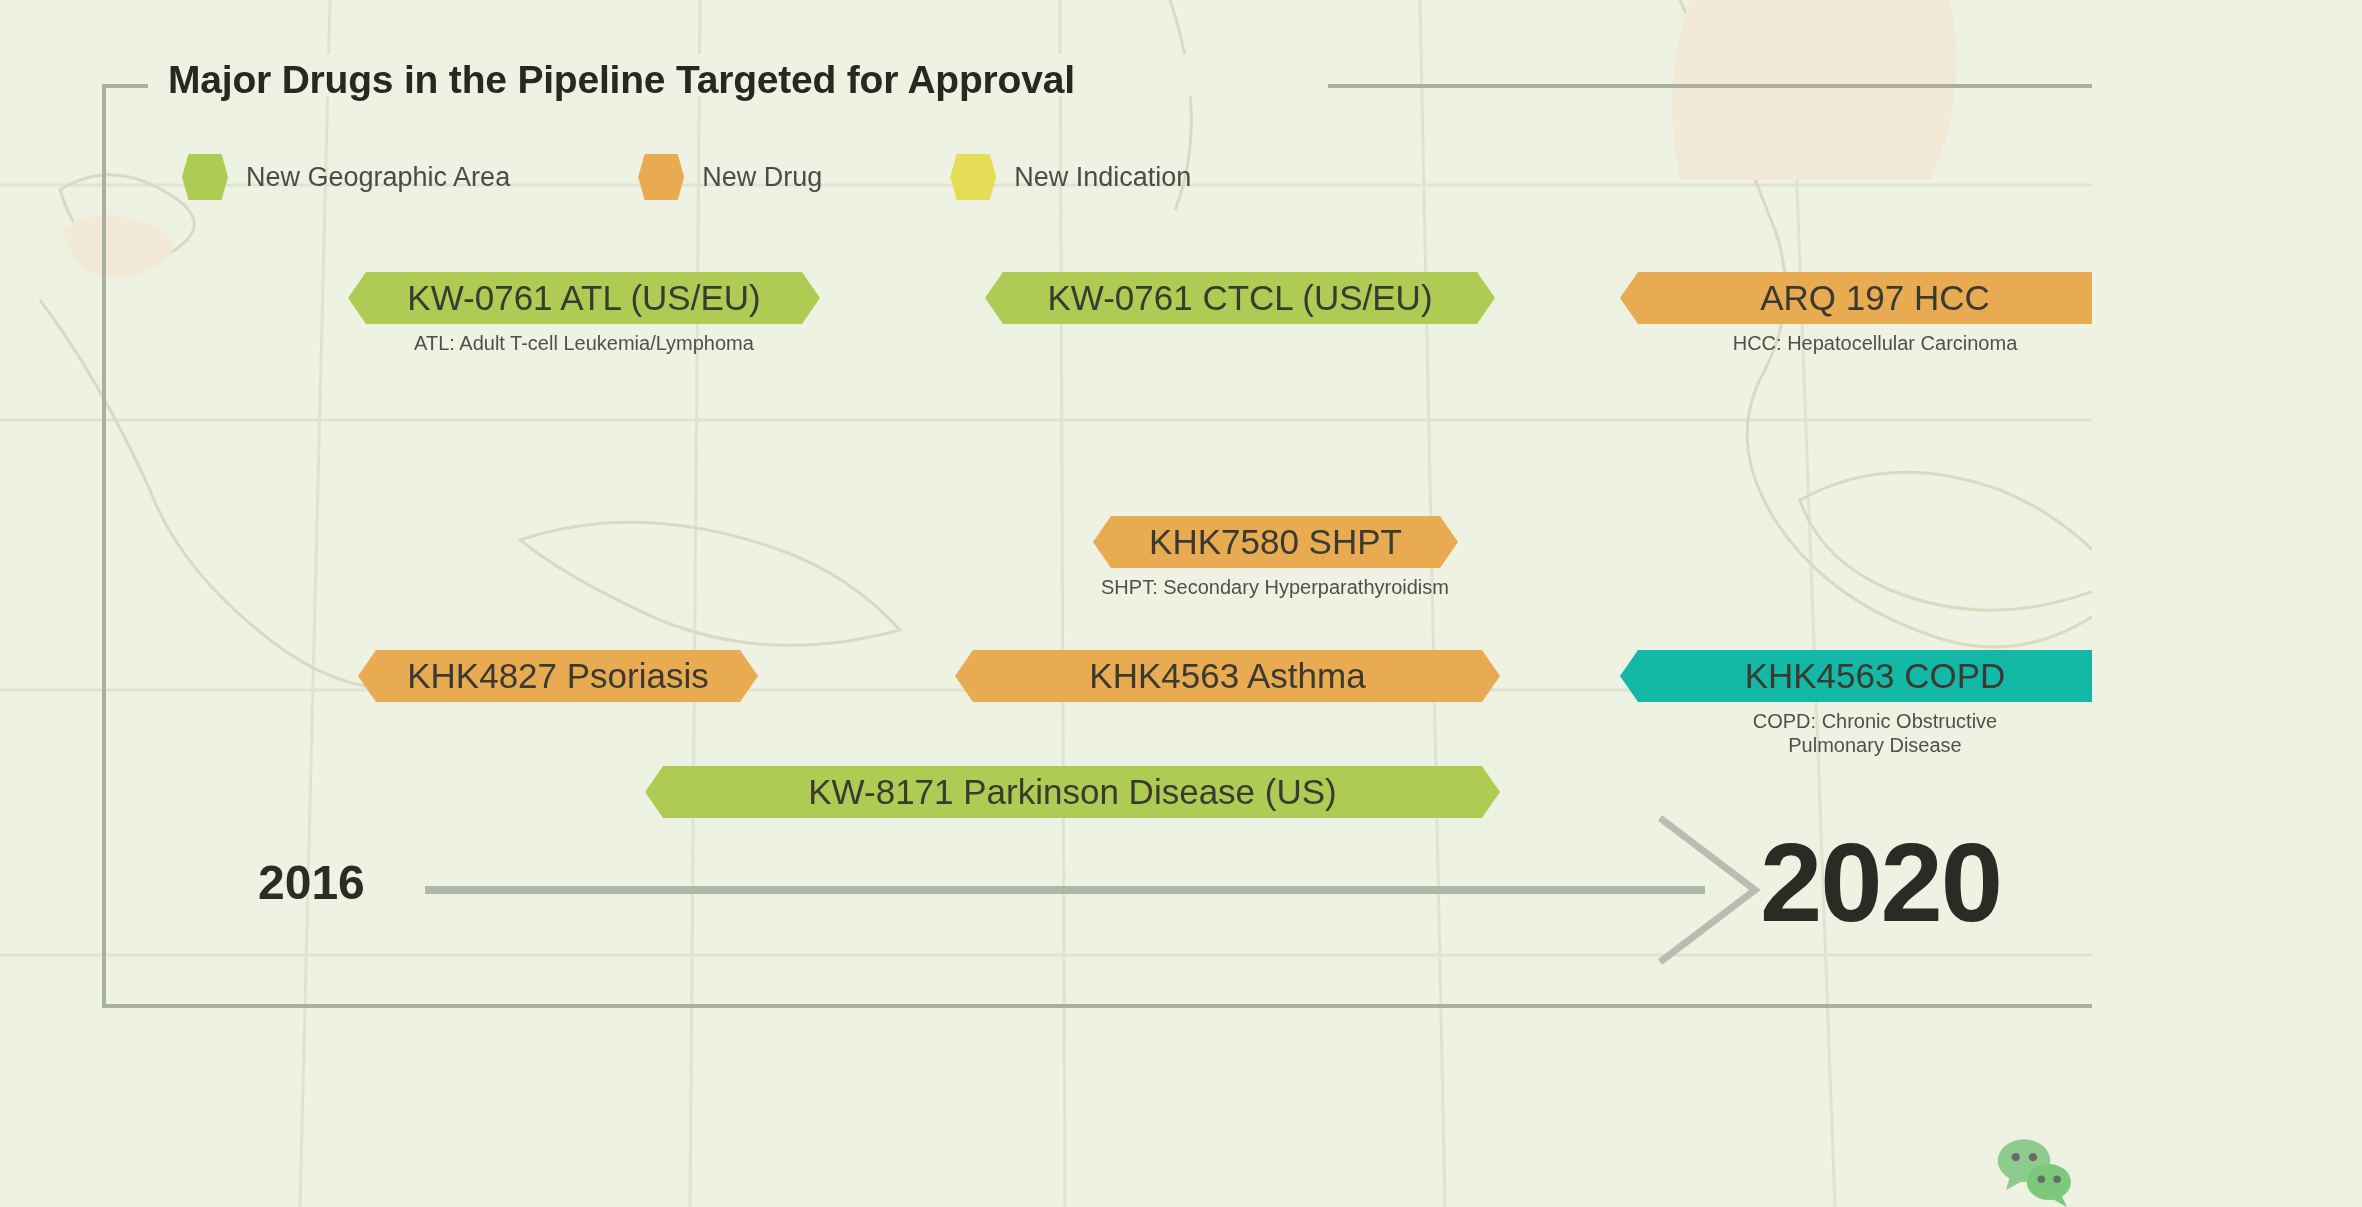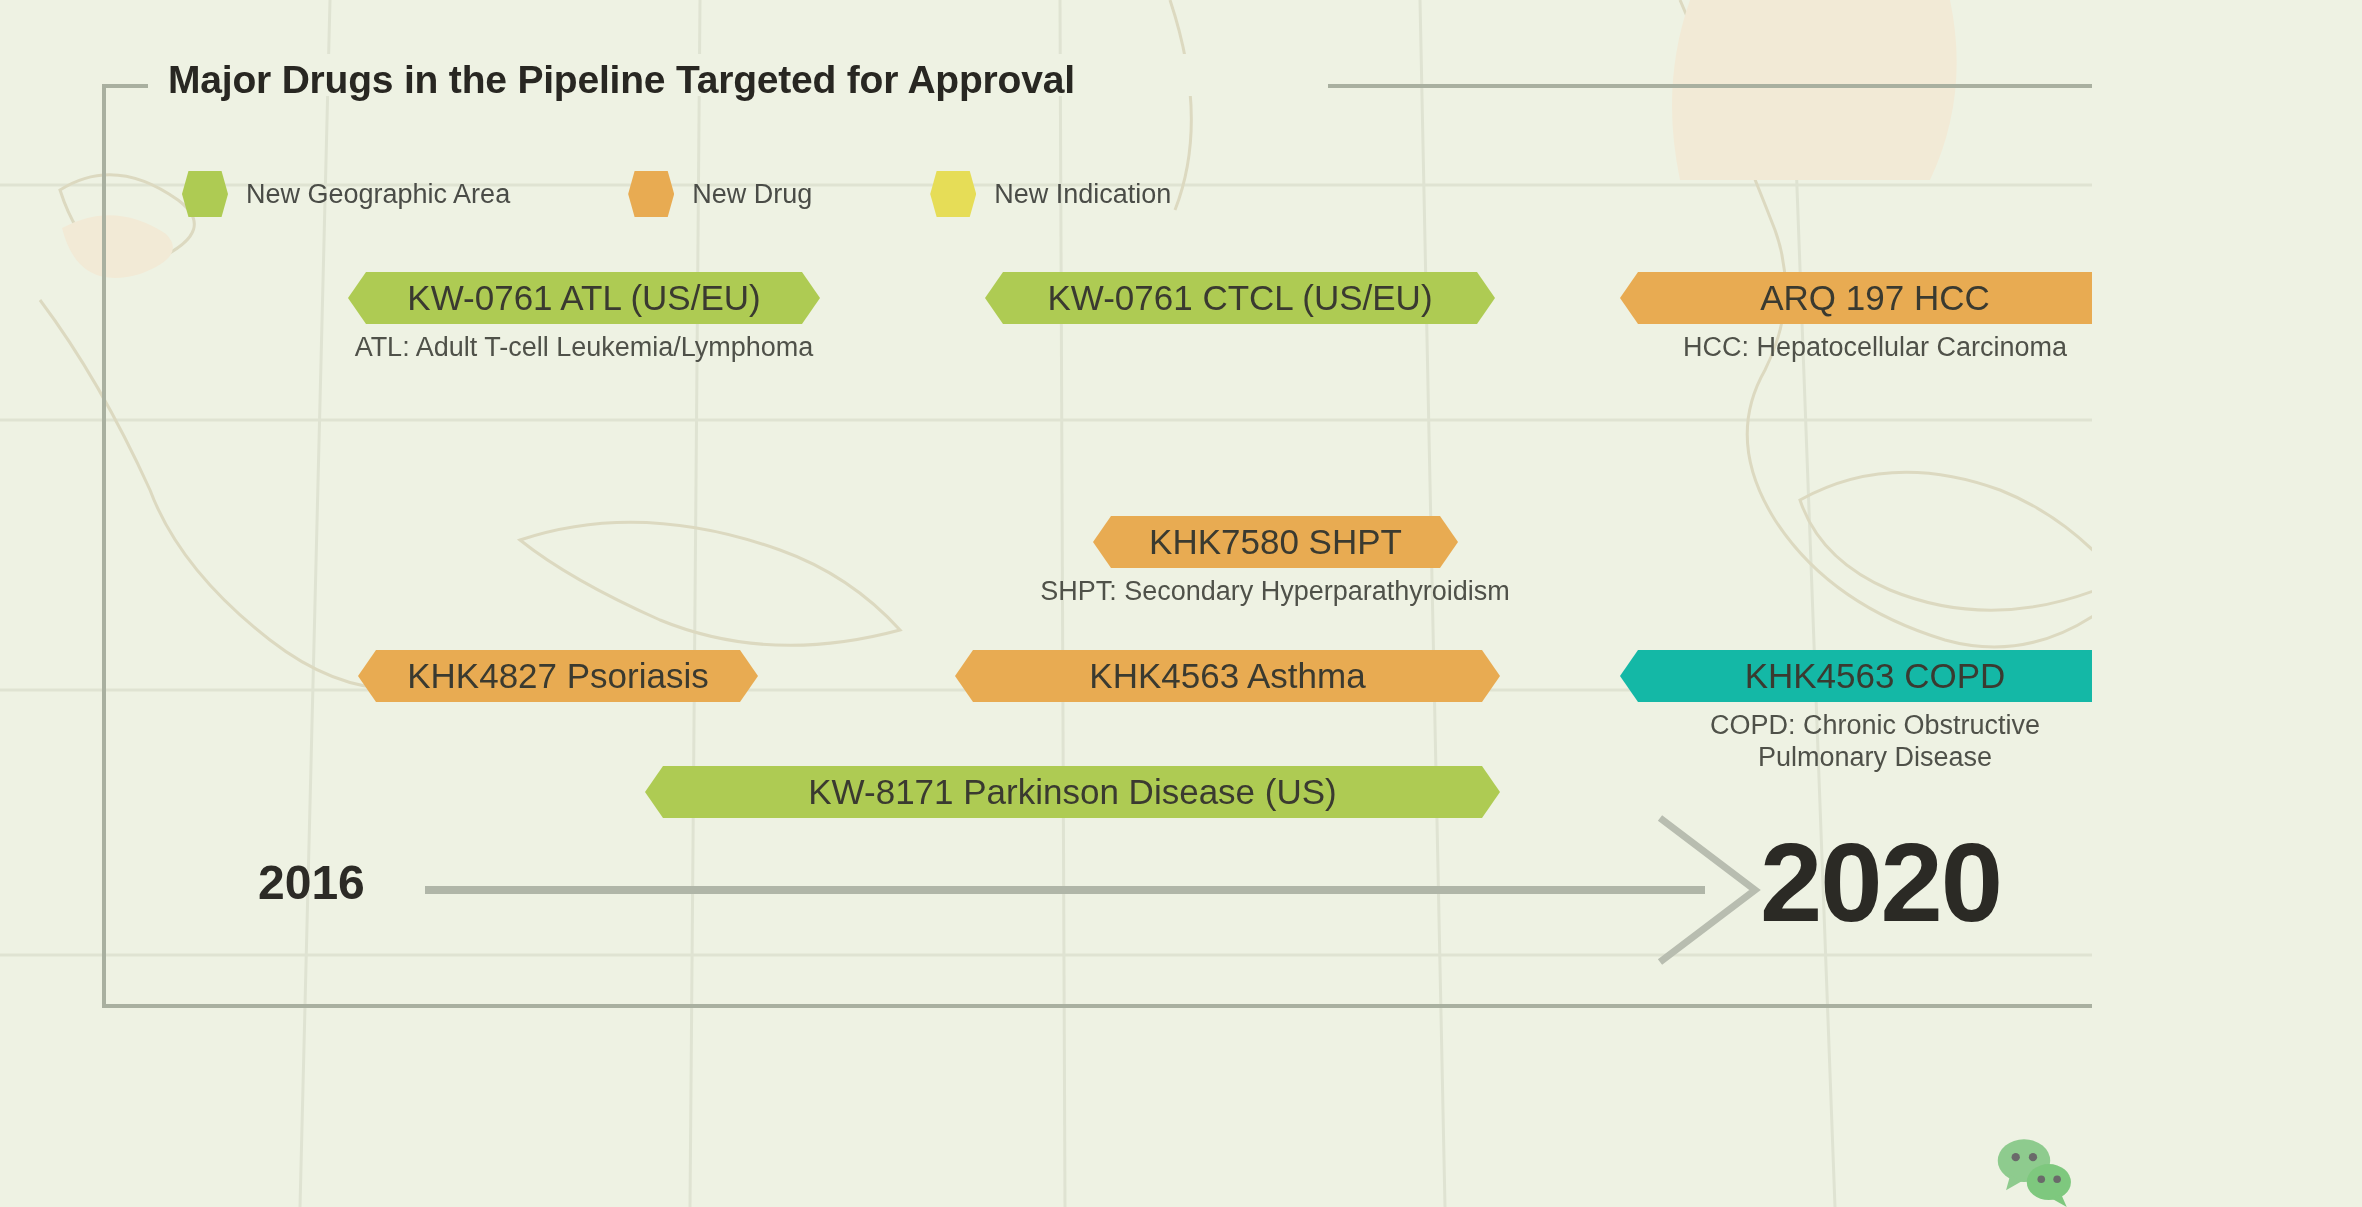--- a/index.html
+++ b/index.html
@@ -25,42 +25,42 @@
     position:absolute;left:148px;top:54px;width:1180px;height:42px;
     background:#eef2e3;
   }
   #page-title{
     position:absolute;left:168px;top:58px;
     font-size:39px;font-weight:bold;color:#282722;
     letter-spacing:-.2px;white-space:nowrap;
   }
 
   
-  #legend{position:absolute;left:182px;top:171px;display:flex;align-items:flex-start;}
+  #legend{position:absolute;left:182px;top:154px;display:flex;align-items:flex-start;gap:10px;}
   .legend-item{display:flex;align-items:center;margin-right:118px;}
   .legend-swatch{
     width:46px;height:46px;margin-right:18px;
     clip-path:polygon(14% 0,86% 0,100% 50%,86% 100%,14% 100%,0 50%);
   }
   .legend-label{font-size:27px;color:#4a4c47;white-space:nowrap;}
 
   
   .item{position:absolute;}
   .pill{
     height:52px;line-height:52px;
     color:#3a3a30;font-size:35px;text-align:center;white-space:nowrap;
     clip-path:polygon(18px 0,calc(100% - 18px) 0,100% 50%,calc(100% - 18px) 100%,18px 100%,0 50%);
     box-sizing:border-box;padding:0 30px;
   }
   .pill.green{background:#aecb53;}
   .pill.orange{background:#e8ab52;}
   .pill.yellow{background:#14b8a6;}
   .caption{
     margin-top:8px;text-align:center;
-    font-size:27px;color:#4f5149;line-height:1.18;white-space:nowrap;
+    font-size:20px;color:#4f5149;line-height:1.18;white-space:nowrap;
   }
   .caption.wrap{white-space:normal;}
 
   
   #year-start{
     position:absolute;left:258px;top:855px;
     font-size:48px;font-weight:bold;color:#2c2b26;
   }
   #axis-line{
     position:absolute;left:425px;top:886px;width:1280px;height:8px;

